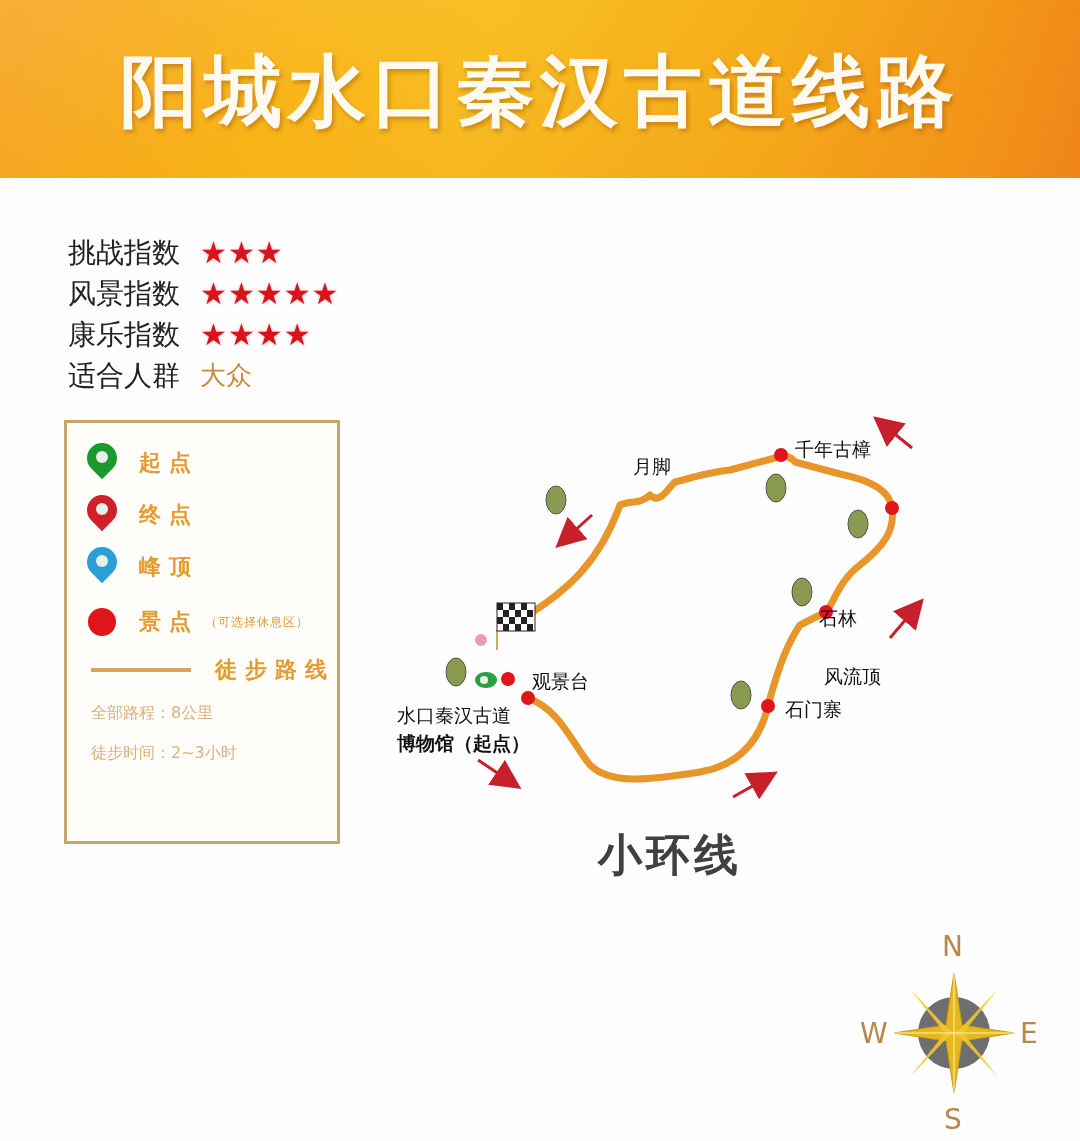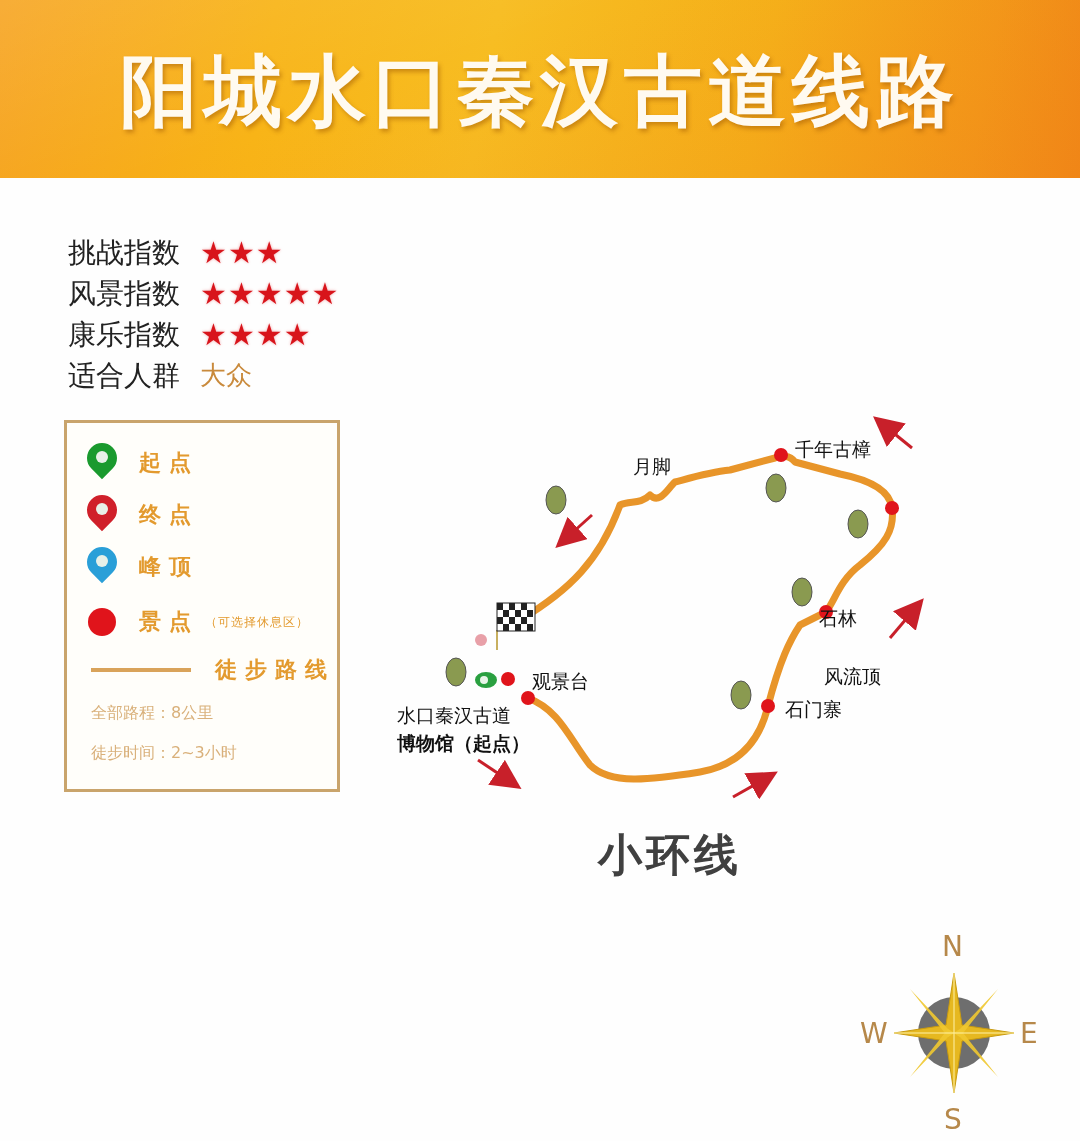--- a/index.html
+++ b/index.html
@@ -8,21 +8,21 @@
     background:linear-gradient(100deg,#f6a21c 0%,#f8b417 25%,#f7bd22 45%,#f5b11a 70%,#f39a1a 90%,#f08a18 100%);}
   .banner-shade{position:absolute;left:0;top:0;width:1080px;height:178px;
     background:linear-gradient(160deg,rgba(255,255,255,0.12) 0%,rgba(255,255,255,0) 40%,rgba(240,120,20,0.25) 100%);}
   .banner-title{position:absolute;left:0;top:40px;width:1080px;text-align:center;color:#fffaf0;font-size:78px;font-weight:bold;letter-spacing:6px;
     text-shadow:2px 3px 4px rgba(150,80,0,0.45);}
   .ratings{position:absolute;left:68px;top:232px;}
   .rating-row{height:41px;display:flex;align-items:center;font-size:28px;color:#222;}
   .rating-label{width:132px;}
   .stars{color:#d8141b;font-size:30px;letter-spacing:1px;text-shadow:0 0 3px rgba(220,20,27,0.4);}
   .crowd{color:#c98a3c;font-size:26px;}
-  .legend{position:absolute;left:64px;top:420px;width:276px;height:372px;border:3px solid #c9a46c;box-sizing:border-box;background:#fffefa;}
+  .legend{position:absolute;left:64px;top:420px;width:276px;height:424px;border:3px solid #c9a46c;box-sizing:border-box;background:#fffefa;}
   .lg-row{position:absolute;left:20px;display:flex;align-items:center;}
   .pin{width:30px;height:40px;position:relative;}
   .pin .head{position:absolute;left:0;top:0;width:30px;height:30px;border-radius:50% 50% 50% 0;transform:rotate(-45deg);}
   .pin .dot{position:absolute;left:9px;top:8px;width:12px;height:12px;border-radius:50%;background:#e8f0e8;}
   .lg-label{margin-left:22px;color:#e39a2e;font-size:22px;font-weight:bold;letter-spacing:8px;}
   .lg-note{color:#e39a2e;font-size:12px;margin-left:6px;letter-spacing:1px;}
   .lg-info{position:absolute;left:24px;color:#d9b07a;font-size:16px;}
   .map{position:absolute;left:380px;top:400px;width:600px;height:440px;}
   .map-label{position:absolute;font-size:19px;color:#111;white-space:nowrap;}
   .route-name{position:absolute;left:598px;top:826px;font-size:44px;font-weight:bold;color:#404040;letter-spacing:4px;}

